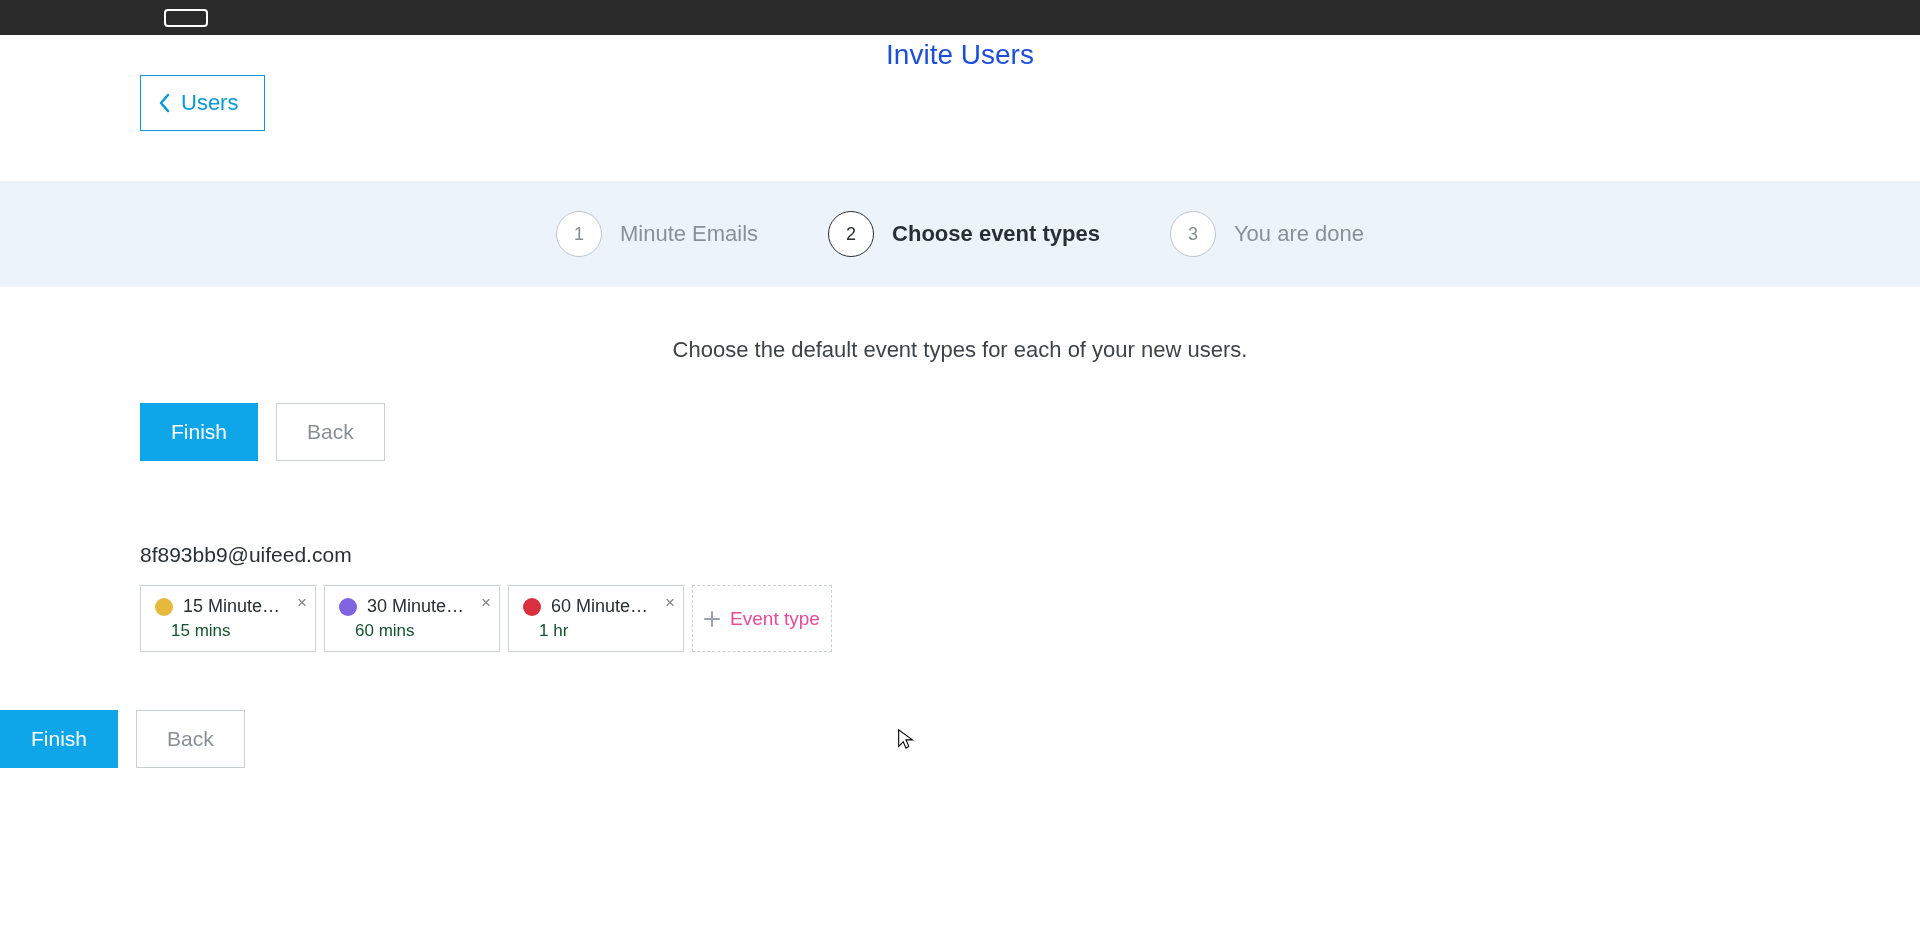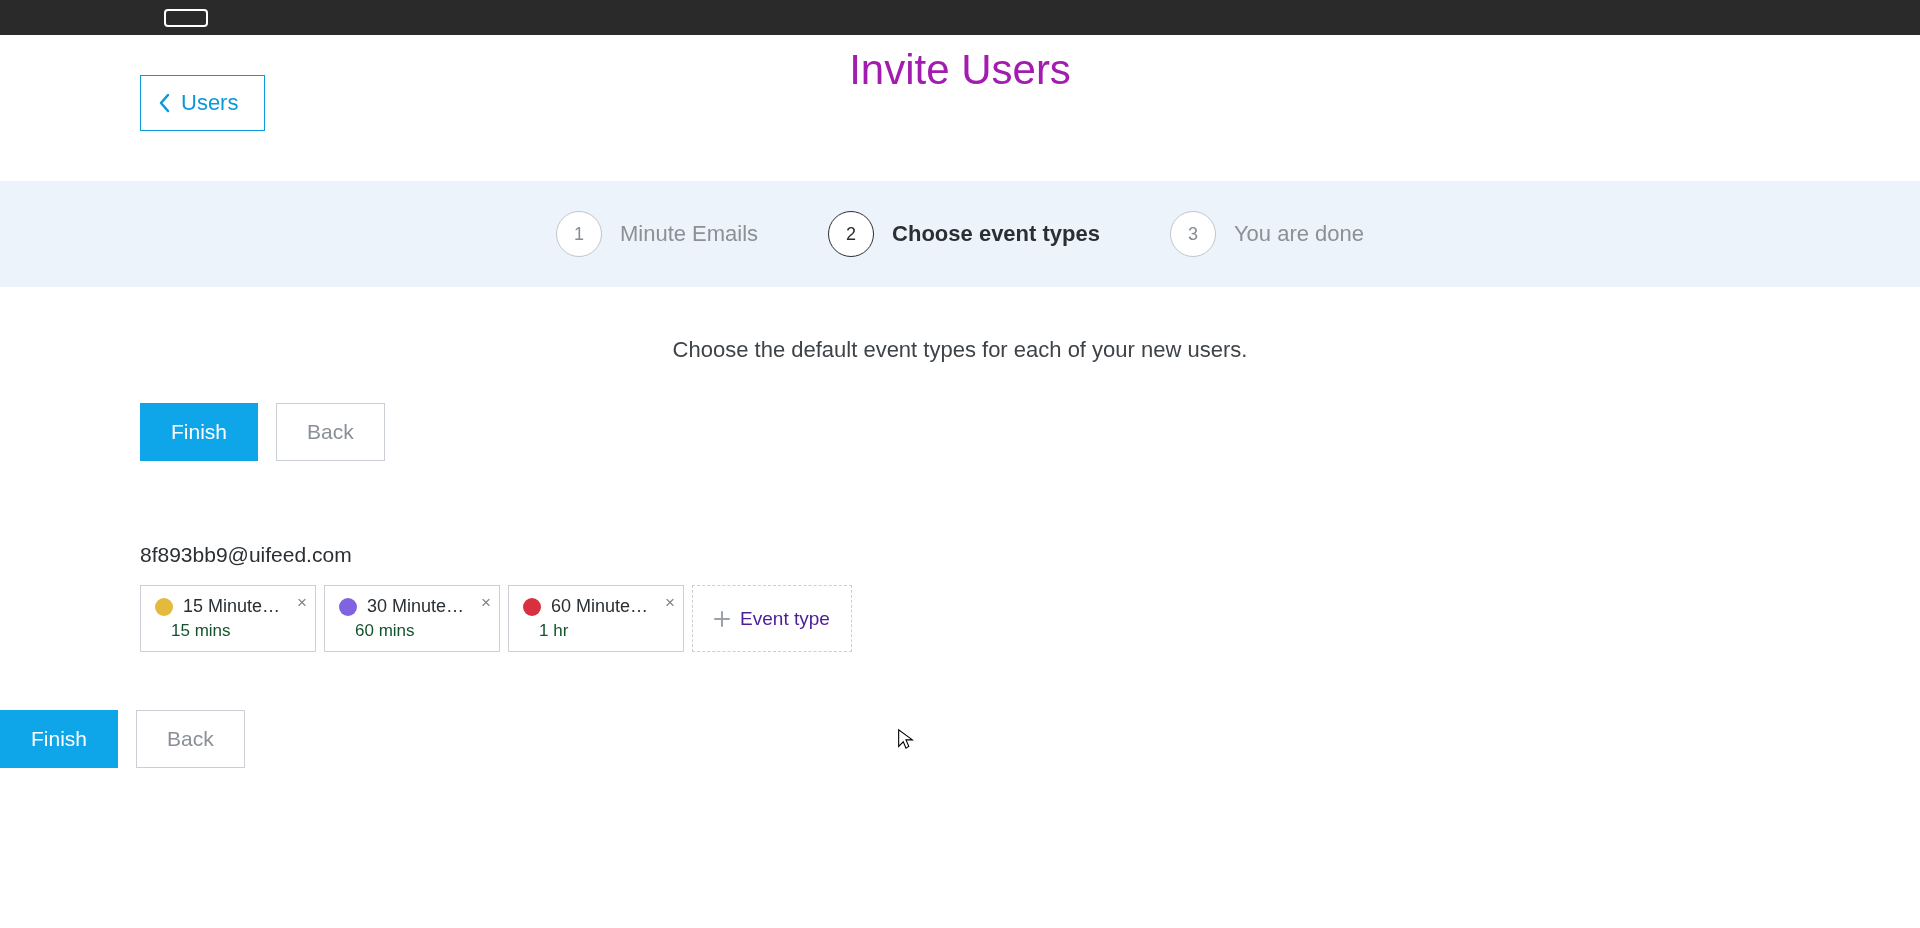--- a/index.html
+++ b/index.html
@@ -35,25 +35,25 @@
       color: #0b9ad8;
       padding: 14px 26px 14px 18px;
       font-size: 22px;
       cursor: pointer;
       background: #fff;
     }
     .back-button svg { margin-right: 10px; }
     .page-title {
       position: absolute;
       left: 50%;
-      top: 11px;
+      top: 4px;
       transform: translateX(-50%);
-      font-size: 42px;
+      font-size: 28px;
       font-weight: 400;
-      color: #a21caf;
+      color: #1d4ed8;
     }
     .stepper-bar {
       background: #ecf3fa;
       padding: 30px 0;
       display: flex;
       justify-content: center;
       gap: 70px;
     }
     .step {
       display: flex;
@@ -164,26 +164,26 @@
       position: absolute;
       top: 8px;
       right: 8px;
       font-size: 17px;
       color: #7d8388;
       cursor: pointer;
       line-height: 1;
     }
     .add-event {
       border: 1.5px dashed #c9cfd4;
-      width: 160px;
+      width: 140px;
       display: flex;
       align-items: center;
       justify-content: center;
       gap: 10px;
-      color: #4c1d95;
+      color: #ec4899;
       font-size: 19px;
       cursor: pointer;
     }
     .add-event svg { stroke: #9ba1a7; }
     .button-row.bottom {
       margin-bottom: 40px;
     }
     .cursor-overlay {
       position: absolute;
       width: 22px;

